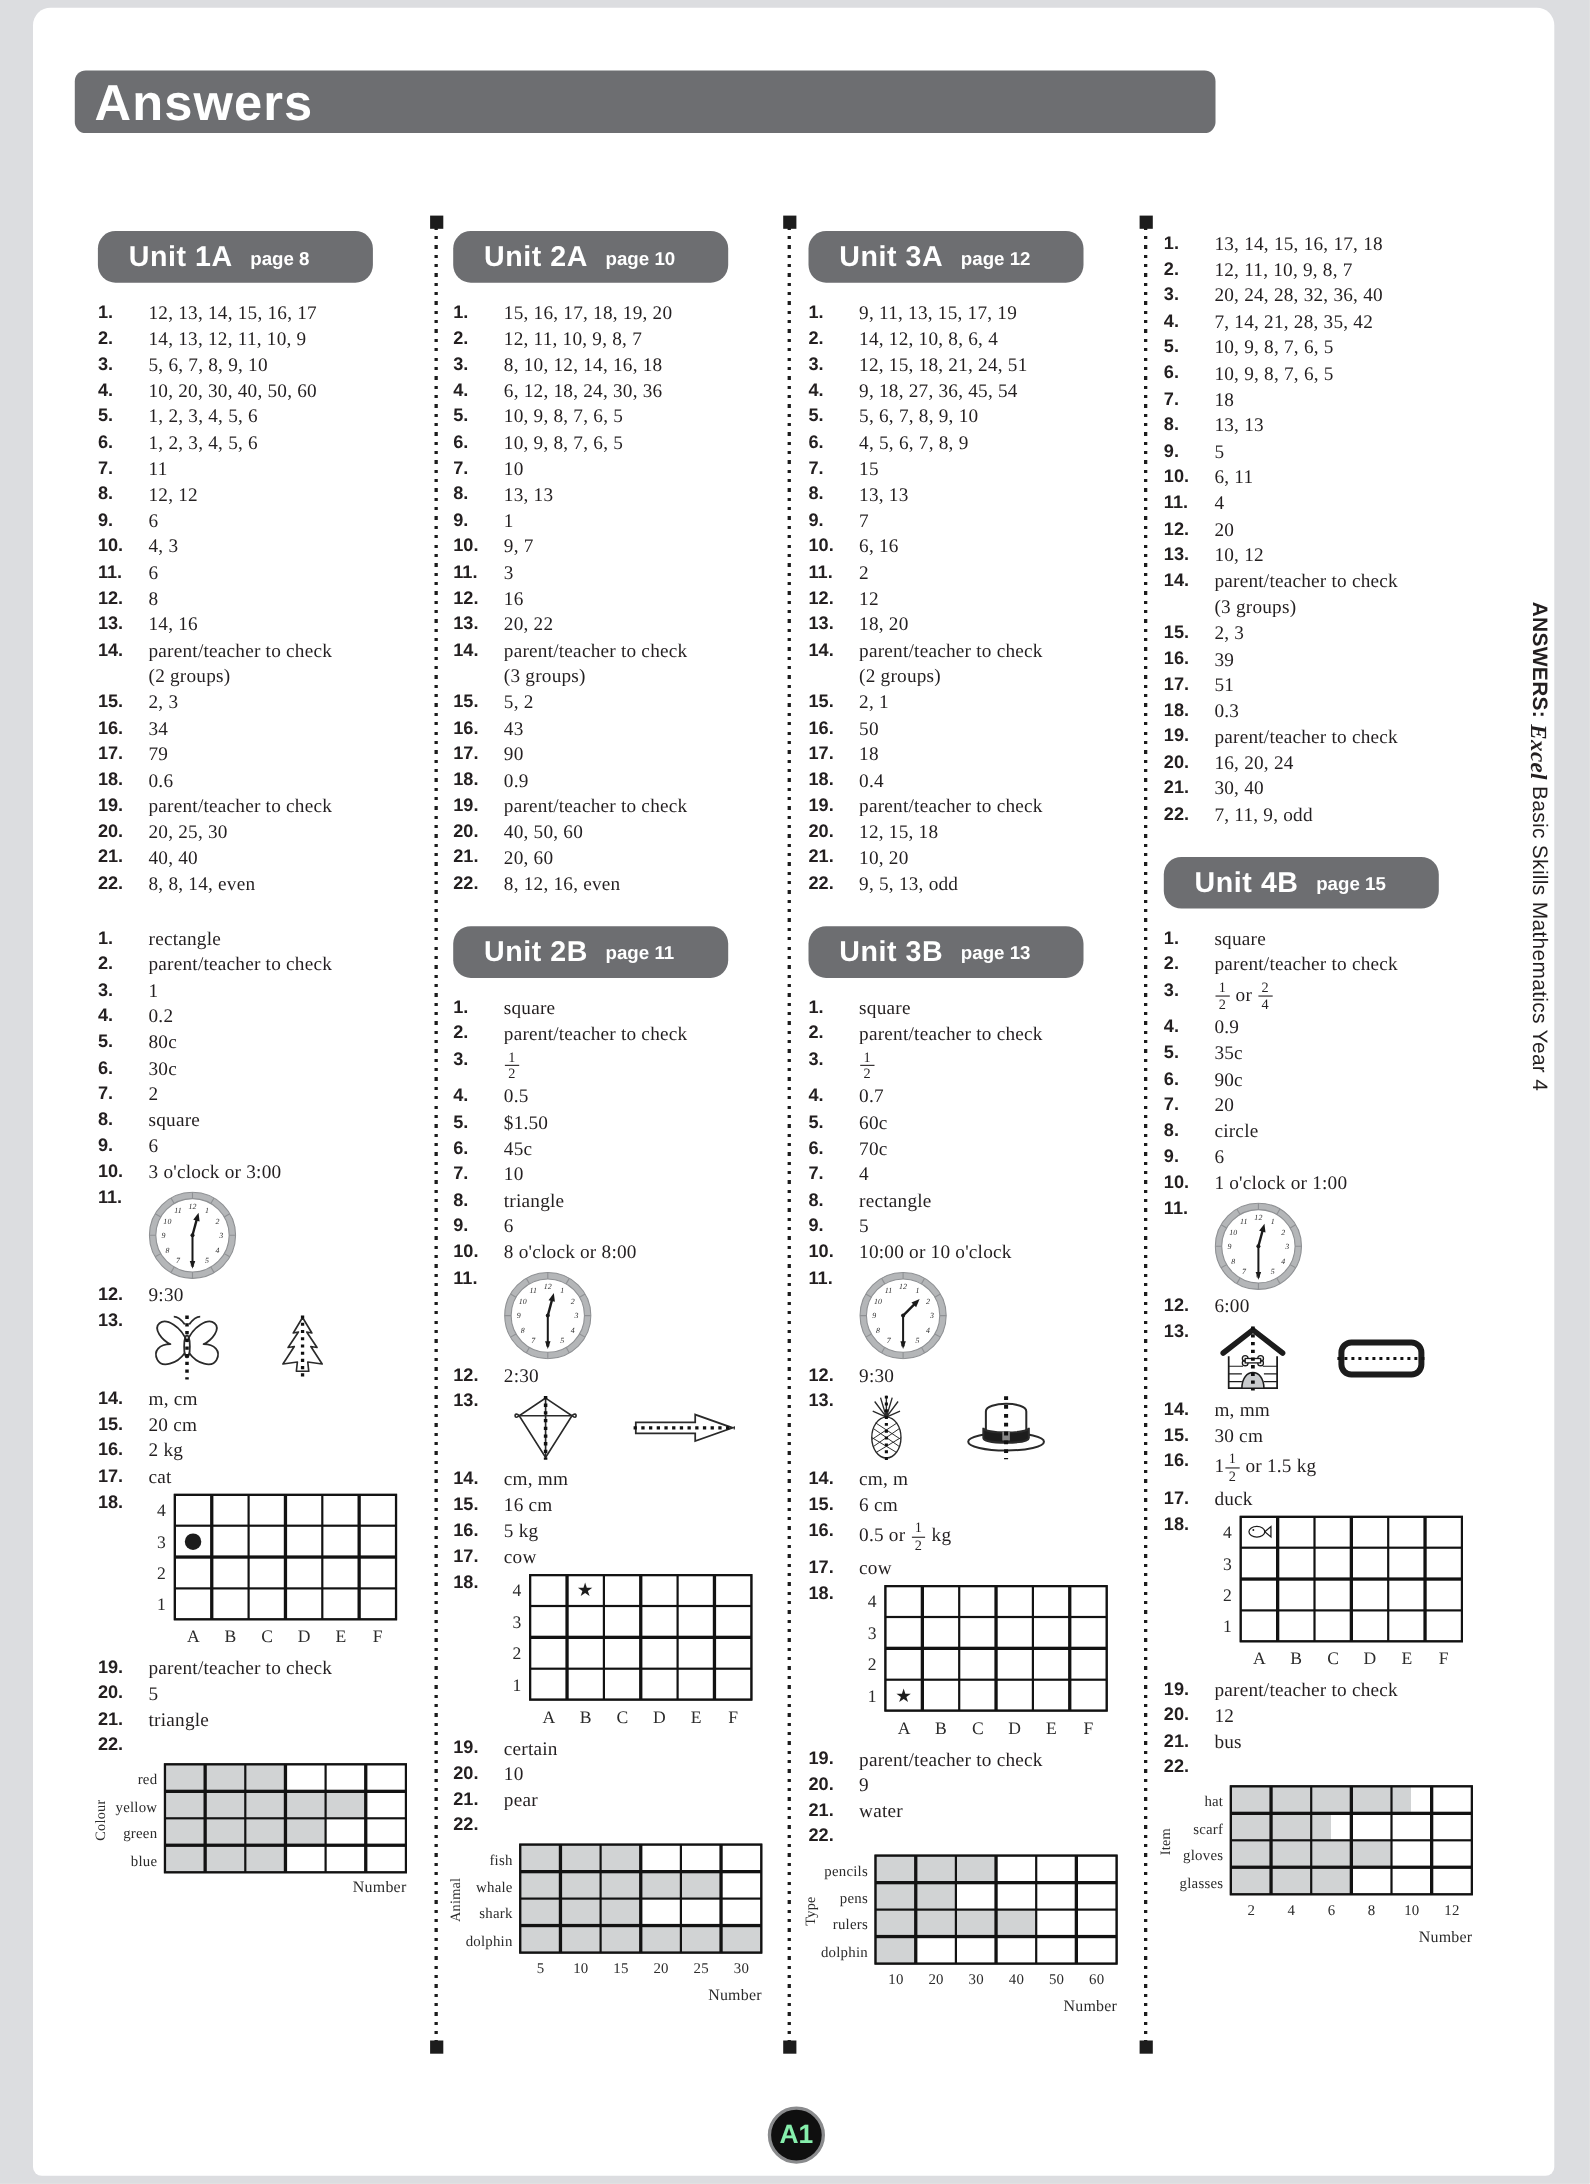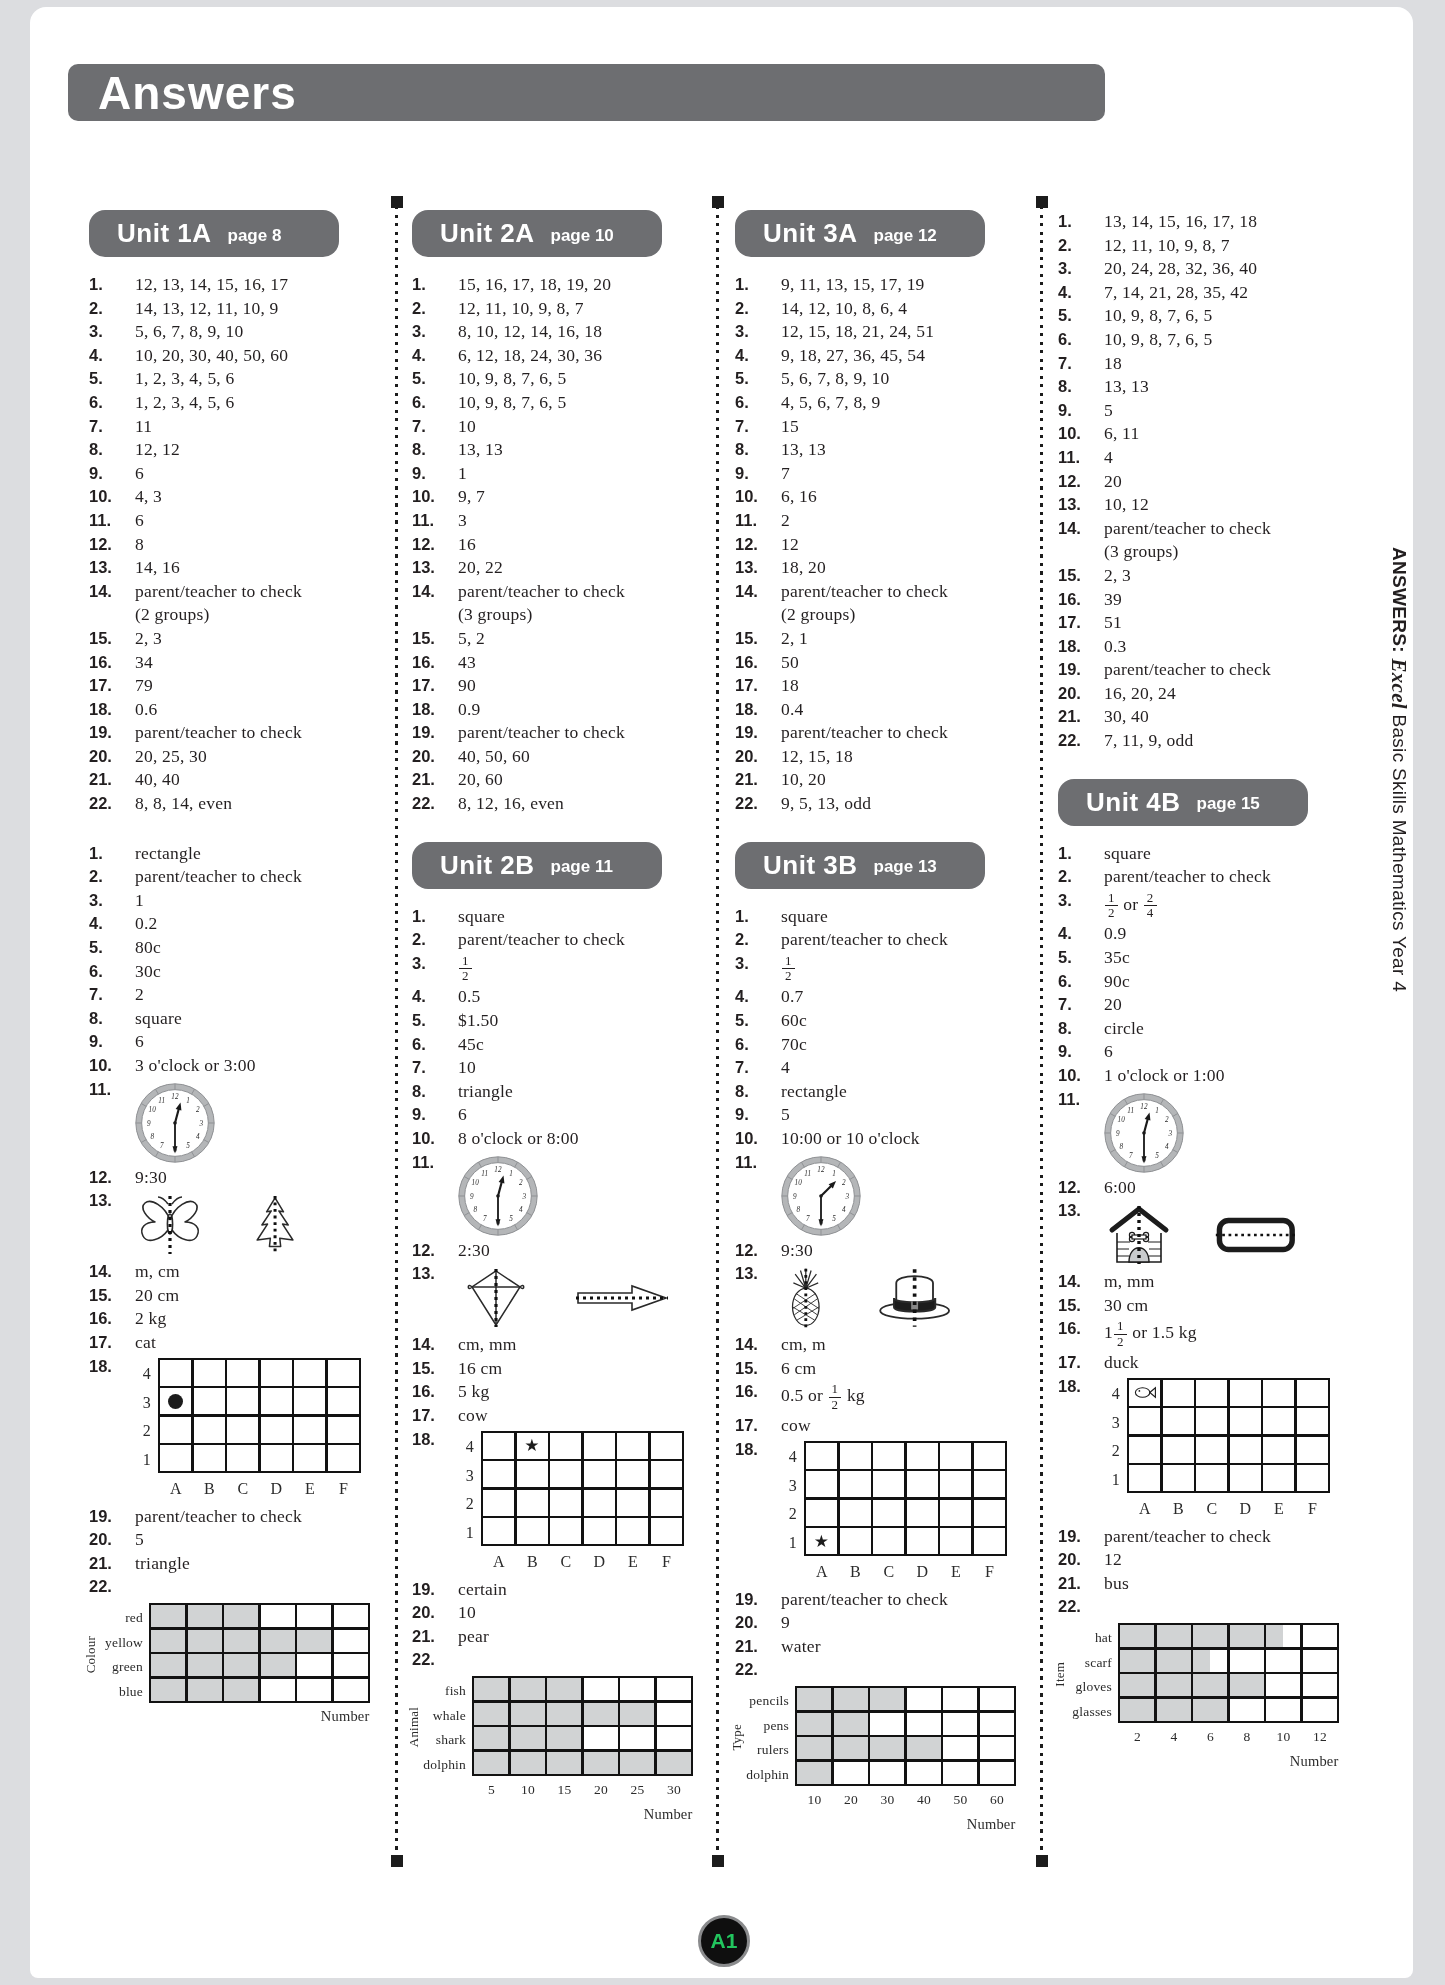--- a/index.html
+++ b/index.html
@@ -5,21 +5,21 @@
   html,body{margin:0;padding:0;}
   body{background:#c9cacc;font-family:"Liberation Sans",sans-serif;}
   :root{
     --badge:#6d6e71; --chart_fill:#d1d3d4; --ink:#231f20; --clock_rim:#b4b6b8;
     --cgw:31px; --chw:34px;
   }
   .scan{position:relative;width:1445px;height:1985px;background:#dcdde0;overflow:hidden;}
   .page{position:absolute;left:30px;top:7px;width:1383px;height:1971px;background:#fff;border-radius:16px 16px 8px 8px;}
 
   .title-bar{position:absolute;left:38px;top:57px;width:1037px;height:57px;background:var(--badge);border-radius:10px;display:flex;align-items:center;}
-  .title-bar h1{margin:0;padding-left:30px;font-size:46px;font-weight:bold;color:#fff;letter-spacing:1px;font-family:"Liberation Sans",sans-serif;}
+  .title-bar h1{margin:0;padding-left:18px;font-size:46px;font-weight:bold;color:#fff;letter-spacing:1px;font-family:"Liberation Sans",sans-serif;}
 
   .divider{position:absolute;top:199px;bottom:122px;width:3px;
     background:repeating-linear-gradient(to bottom,#1c1c1c 0 3px,transparent 3px 8.5px);}
   .divider::before,.divider::after{content:"";position:absolute;left:-4.5px;width:12px;height:12px;background:#1c1c1c;}
   .divider::before{top:-10px;} .divider::after{bottom:-11px;}
   .d1{left:365px;} .d2{left:686px;} .d3{left:1010px;}
 
   .columns{position:absolute;left:45px;top:203px;width:1300px;display:flex;}
   .column{width:323px;flex:none;}
   .unit:not(:first-child){margin-top:26px;}
@@ -67,21 +67,21 @@
   .chart-ticks{display:grid;gap:2.5px;padding:2px 0 0 2.5px;}
   .chart-tick{text-align:center;font-size:13.5px;color:#2b2b2b;}
   .chart-xlab{text-align:right;font-size:14.5px;color:#2b2b2b;padding-top:2px;}
 
   .sidebar-text{position:absolute;top:540px;right:2px;writing-mode:vertical-rl;font-size:19px;color:var(--ink);letter-spacing:0.3px;}
   .sb-prefix{font-weight:bold;}
   .sb-brand{font-family:"Liberation Serif",serif;font-weight:bold;font-style:italic;font-size:21px;}
 
   .footer-badge{position:absolute;left:668px;top:1908px;width:52px;height:52px;border-radius:50%;
     background:#0f0f0f;border:3px solid #8a8b8d;box-sizing:border-box;display:flex;align-items:center;justify-content:center;}
-  .footer-badge span{color:#22c55e;font-weight:bold;font-size:21px;}
+  .footer-badge span{color:#86efac;font-weight:bold;font-size:24px;}
 </style>
 </head>
 <body>
 
 <div class="scan">
   <div class="page">
     <header class="title-bar">
       <h1>Answers</h1>
     </header>
 

